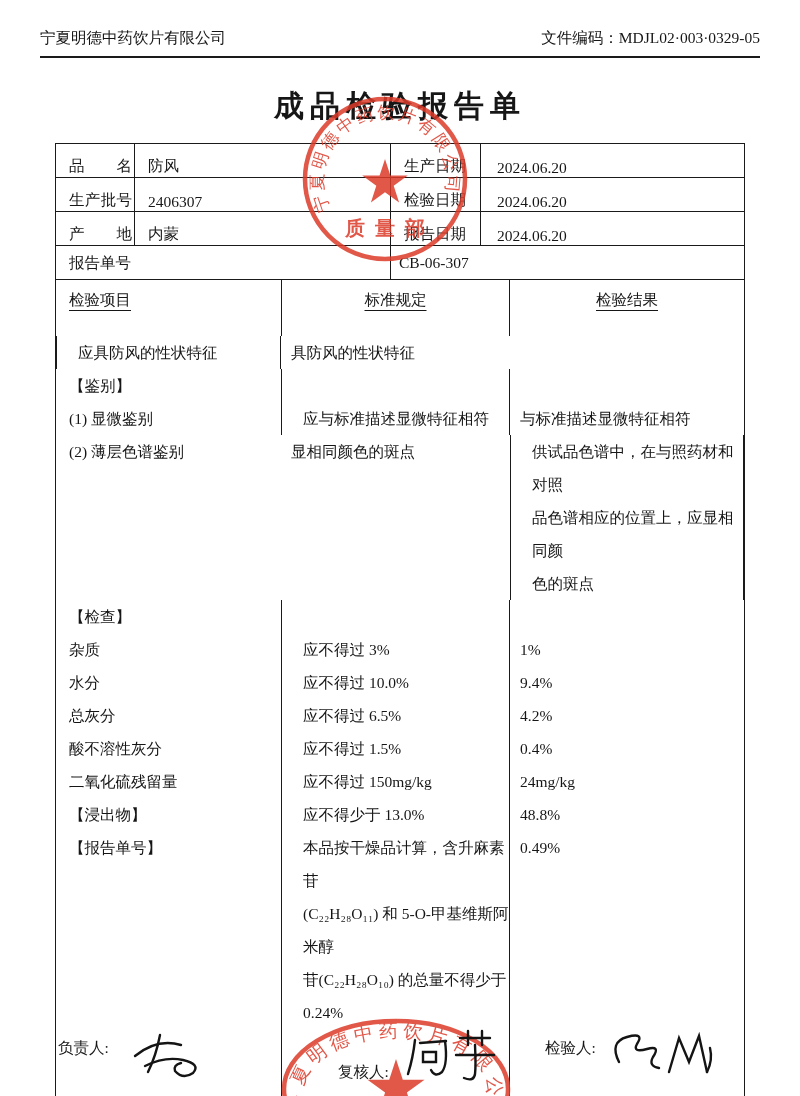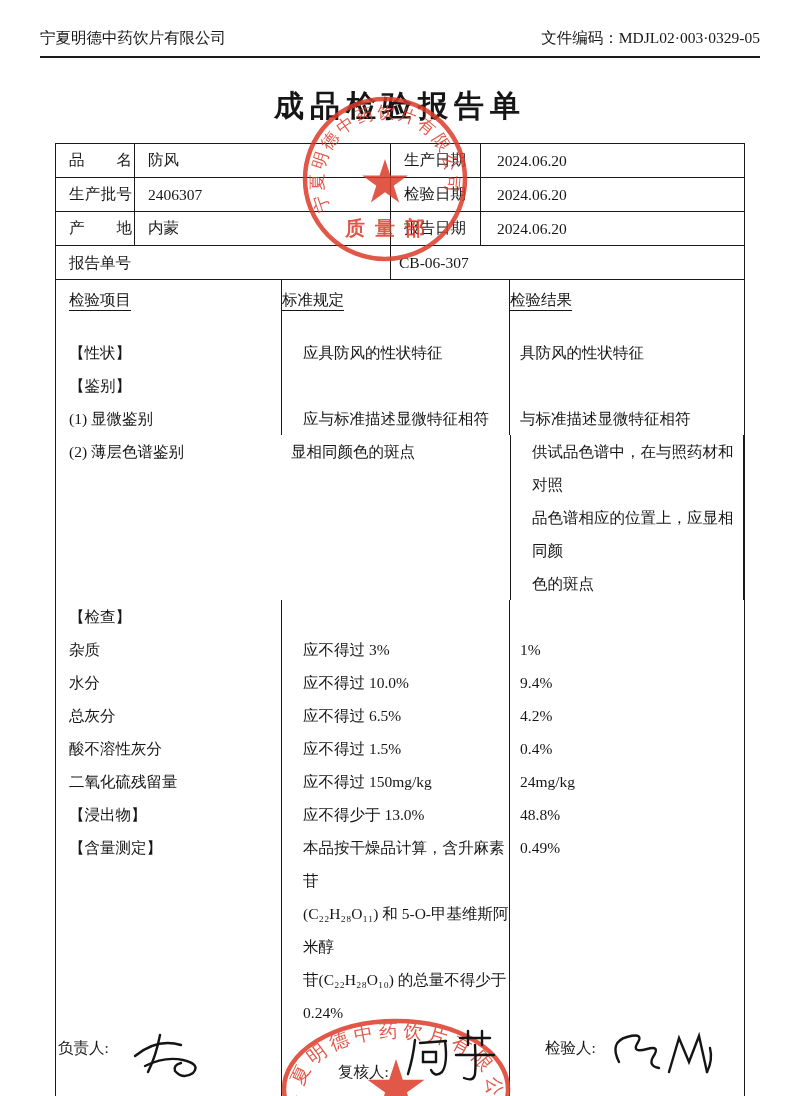--- a/index.html
+++ b/index.html
@@ -11,39 +11,39 @@
     border-bottom:2px solid #1a1a1a; padding-bottom:7px; font-size:15.5px; }
 
   .doc-title { position:absolute; top:86px; left:0; width:800px; text-align:center;
     font-size:30px; font-weight:bold; letter-spacing:6px; }
 
   
   .info-table { position:absolute; left:55px; top:143px; width:690px;
     border:1px solid #1a1a1a; border-bottom:none; font-size:15.5px; background:transparent; }
   .info-row { display:grid; grid-template-columns:78px 256px 90px auto; height:34px;
     border-bottom:1px solid #1a1a1a; }
-  .info-row > div { display:flex; align-items:center; padding-left:13px; }
+  .info-row > div { display:flex; align-items:flex-end; padding-left:13px; }
   .info-row .v1 { border-left:1px solid #1a1a1a; }
   .info-row .l2 { border-left:1px solid #1a1a1a; }
   .info-row .v2 { border-left:1px solid #1a1a1a; padding-left:16px; }
   .report-row { display:grid; grid-template-columns:334px auto; height:34px; }
   .report-row > div { display:flex; align-items:center; padding-left:13px; }
   .report-row .rv { border-left:1px solid #1a1a1a; padding-left:8px; }
   .jlabel { display:inline-block; width:63px; text-align:justify; text-align-last:justify; }
 
   
   .main-table { position:absolute; left:55px; top:279px; width:690px;
     border:1px solid #1a1a1a; font-size:15.5px; }
   .trow { display:grid; grid-template-columns:225px 229px 234px; line-height:33px; }
   .trow .c1 { padding-left:13px; }
   .trow .c2 { border-left:1px solid #1a1a1a; border-right:1px solid #1a1a1a; padding-left:21px; }
   .trow .c3 { padding-left:10px; }
   .cell { white-space:pre-line; }
   .thead { height:40px; line-height:40px; }
-  .thead .c2, .thead .c3 { text-align:left; padding-left:0; }
+  .thead .c2, .thead .c3 { text-align:center; padding-left:0; }
   .thead span { text-decoration:underline; text-underline-offset:5px; }
   .spacer-row { height:16px; }
   .stamp-row { height:126px; }
   .stamp-row .c2 { position:relative; }
   .qc-stamp { position:absolute; left:50%; top:-16px; transform:translateX(-50%); opacity:.85; }
 
   
   .sign-row { position:absolute; left:55px; top:1030px; width:720px; height:60px; font-size:15.5px; }
   .sign-label { position:absolute; top:8px; }
   .sig-svg { position:absolute; }
@@ -114,21 +114,20 @@
     <div class="c3"><span>检验结果</span></div>
   </div>
 
   <div class="trow spacer-row">
     <div class="c1"></div>
       <div class="c2"></div>
       <div class="c3"></div>
   </div>
 
   <div class="trow">
-    <div class="cell c1">【性状】</div>
     <div class="cell c2">应具防风的性状特征</div>
     <div class="cell c3">具防风的性状特征</div>
   </div>
   <div class="trow">
     <div class="cell c1">【鉴别】</div>
     <div class="cell c2"></div>
     <div class="cell c3"></div>
   </div>
   <div class="trow">
     <div class="cell c1">(1) 显微鉴别</div>
@@ -171,21 +170,21 @@
     <div class="cell c1">二氧化硫残留量</div>
     <div class="cell c2">应不得过 150mg/kg</div>
     <div class="cell c3">24mg/kg</div>
   </div>
   <div class="trow">
     <div class="cell c1">【浸出物】</div>
     <div class="cell c2">应不得少于 13.0%</div>
     <div class="cell c3">48.8%</div>
   </div>
   <div class="trow">
-    <div class="cell c1">【含量测定】</div>
+    <div class="cell c1">【报告单号】</div>
     <div class="cell c2">本品按干燥品计算，含升麻素苷
 (C₂₂H₂₈O₁₁) 和 5-O-甲基维斯阿米醇
 苷(C₂₂H₂₈O₁₀) 的总量不得少于 0.24%</div>
     <div class="cell c3">0.49%</div>
   </div>
 
   <div class="trow stamp-row">
     <div class="c1"></div>
     <div class="c2">
       <svg class="qc-stamp" width="240" height="152" viewBox="0 0 240 152">

